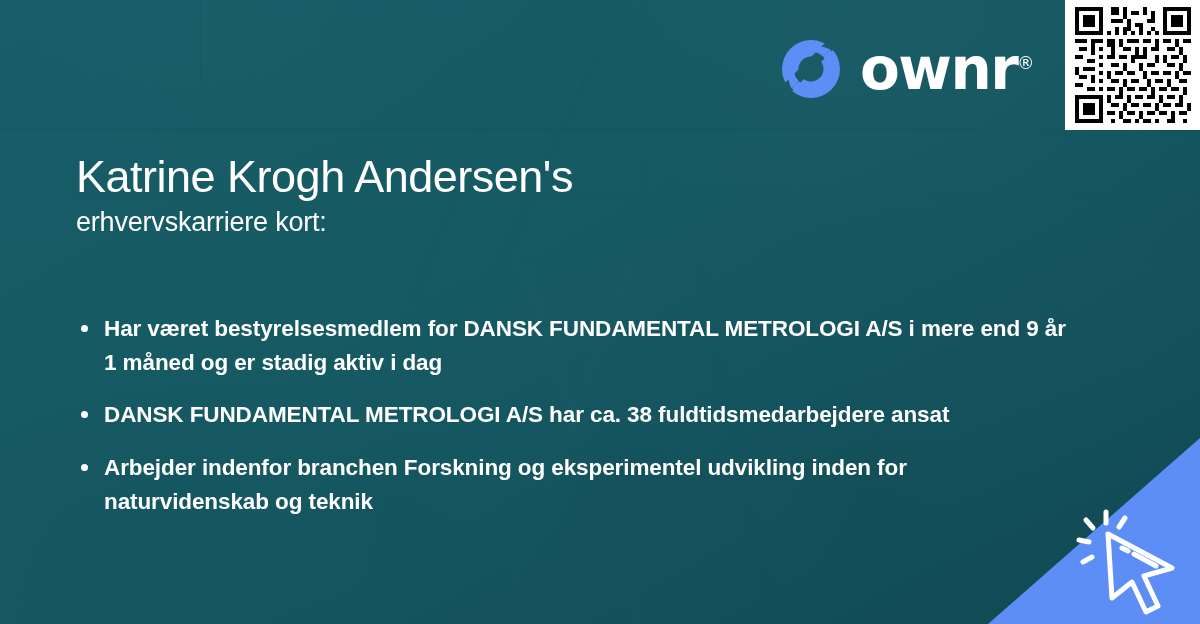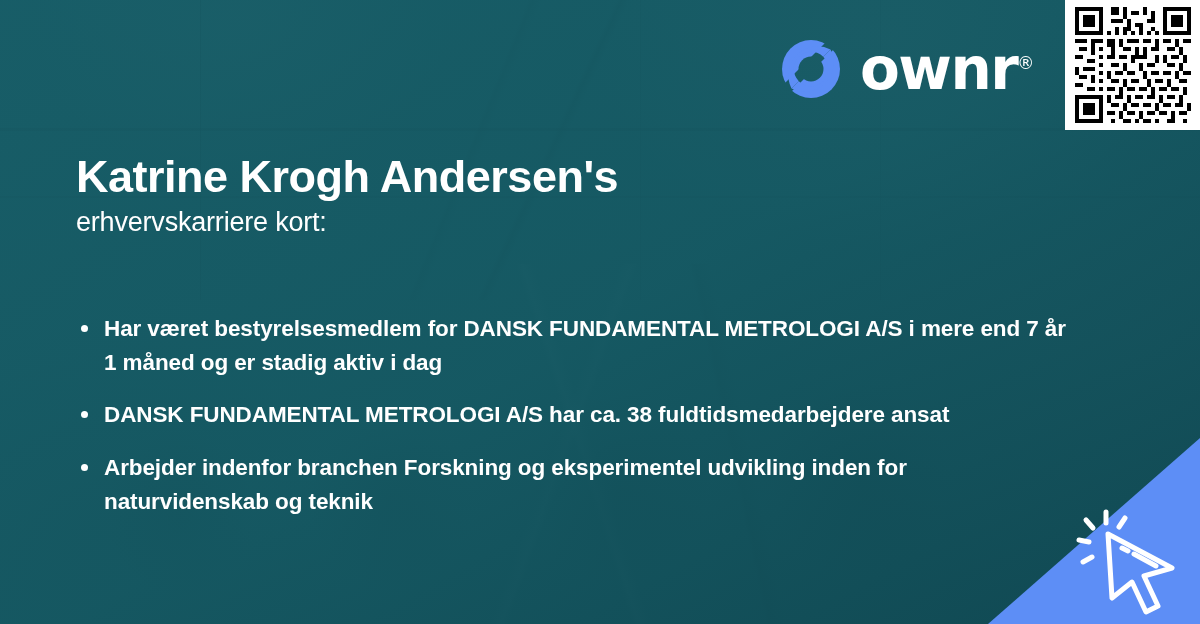--- a/index.html
+++ b/index.html
@@ -95,21 +95,21 @@
 
   
   .headline {
     position:absolute; left:76px; top:152px;
     width:1000px;
     color:#ffffff;
   }
   .headline .l1 {
     display:block;
     font-size:45px;
-    font-weight:bold;
+    font-weight:normal;
     line-height:1.12;
     letter-spacing:-.5px;
   }
   .headline .l2 {
     display:block;
     font-size:27px;
     font-weight:normal;
     line-height:1.2;
     letter-spacing:-.2px;
     margin-top:4px;
@@ -328,21 +328,21 @@
   </div>
 
   <h1 class="headline">
     <span class="l1">Katrine Krogh Andersen's</span>
     <span class="l2">erhvervskarriere kort:</span>
   </h1>
 
   <ul class="facts">
     <li class="fact">
       <span class="fact-bullet"></span>
-      <span>Har været bestyrelsesmedlem for DANSK FUNDAMENTAL METROLOGI A/S i mere end 7 år 1 måned og er stadig aktiv i dag</span>
+      <span>Har været bestyrelsesmedlem for DANSK FUNDAMENTAL METROLOGI A/S i mere end 9 år 1 måned og er stadig aktiv i dag</span>
     </li>
     <li class="fact">
       <span class="fact-bullet"></span>
       <span>DANSK FUNDAMENTAL METROLOGI A/S har ca. 38 fuldtidsmedarbejdere ansat</span>
     </li>
     <li class="fact">
       <span class="fact-bullet"></span>
       <span>Arbejder indenfor branchen Forskning og eksperimentel udvikling inden for naturvidenskab og teknik</span>
     </li>
   </ul>

